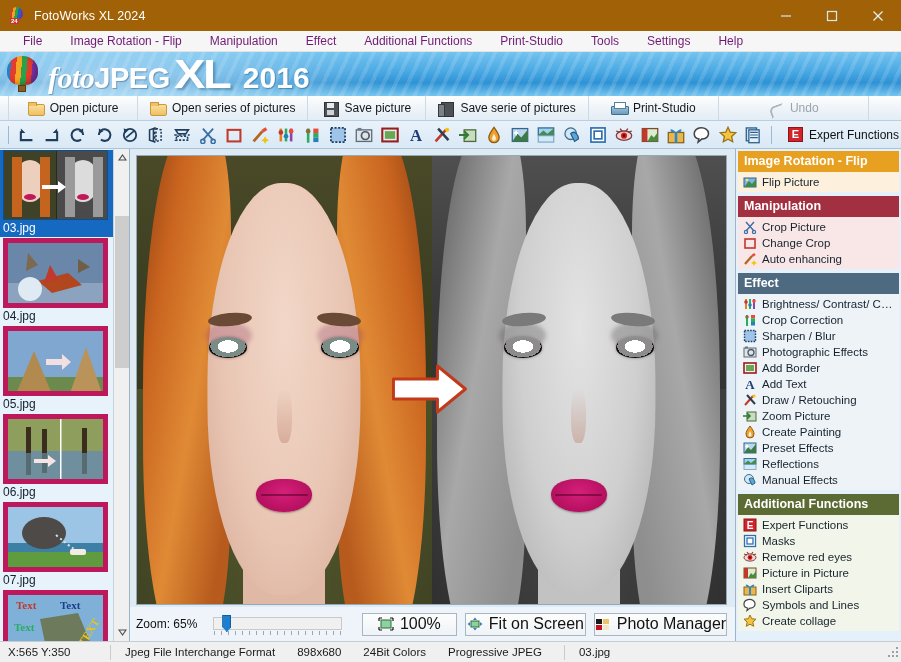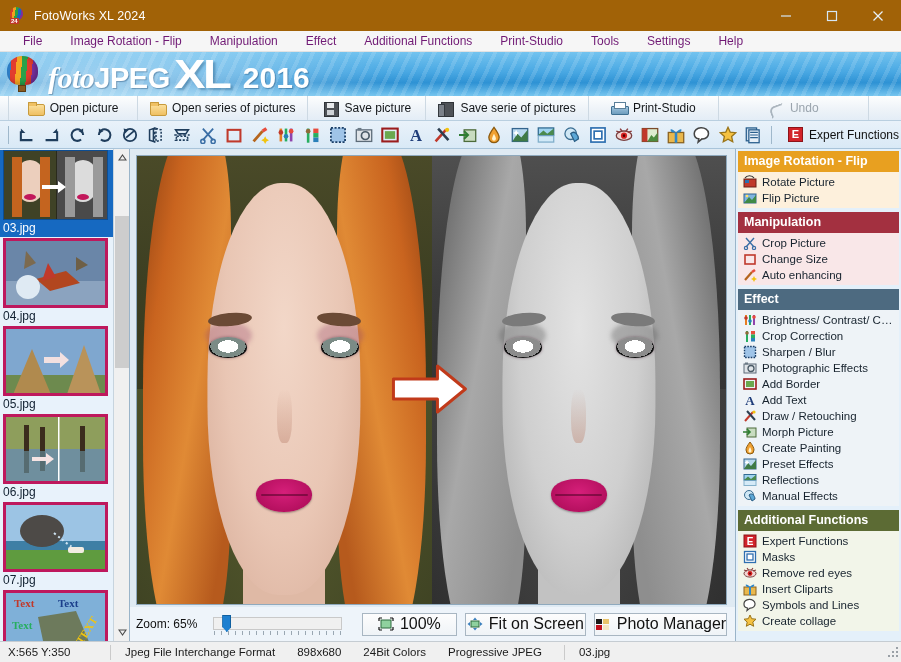--- a/index.html
+++ b/index.html
@@ -262,21 +262,21 @@
     overflow: hidden;
     padding: 0;
   }
   .thumb {
     padding: 0 0 0 0;
     position: relative;
   }
   .thumb .img {
     width: 105px; height: 70px;
     margin: 1px 0 0 3px;
-    border: 3px solid #be185d;
+    border: 5px solid #be185d;
     position: relative;
     overflow: hidden;
   }
   .thumb .name {
     font-size: 12px; color: #102030;
     padding: 1px 0 2px 3px;
     line-height: 14px;
   }
   .thumb.selected { background: #1669c1; }
   .thumb.selected .name { color: #ffffff; }
@@ -946,28 +946,20 @@
       </div>
     </div>
 
     <div class="sidepane">
       <div id="sidegroups">
           <div class="grp">
             <div class="grp-hd" style="background: rgb(232, 160, 32);">Image Rotation - Flip</div>
             <div class="grp-body" style="background: rgb(253, 240, 220);">
               <div class="row">
                 <span class="mini"><svg width="14" height="14" viewBox="0 0 14 14">
-                    <rect x="1" y="4" width="12" height="8" fill="#c0392b" stroke="#6b2019"></rect>
-                    <rect x="2" y="5" width="4" height="3" fill="#2a6fb0"></rect>
-                    <path d="M2 3 a5 4 0 0 1 9 0" fill="none" stroke="#333" stroke-width="1.2"></path>
-                  </svg></span>
-                <span class="lbl">Rotate Picture</span>
-              </div>
-              <div class="row">
-                <span class="mini"><svg width="14" height="14" viewBox="0 0 14 14">
                     <rect x="1" y="3" width="12" height="9" fill="#7fb4e0" stroke="#33628f"></rect>
                     <path d="M1 12 L6 6 L9 9 L13 4 L13 12 Z" fill="#3f8a46"></path>
                     <circle cx="4" cy="5" r="1.3" fill="#ffe066"></circle>
                   </svg></span>
                 <span class="lbl">Flip Picture</span>
               </div>
             </div>
           </div>
           <div class="grp">
             <div class="grp-hd" style="background: rgb(163, 48, 64);">Manipulation</div>
@@ -977,21 +969,21 @@
                     <path d="M3 2 L11 11 M11 2 L3 11" stroke="#3a6ea5" stroke-width="1.4" fill="none"></path>
                     <circle cx="3" cy="12" r="1.6" fill="none" stroke="#3a6ea5" stroke-width="1.2"></circle>
                     <circle cx="11" cy="12" r="1.6" fill="none" stroke="#3a6ea5" stroke-width="1.2"></circle>
                   </svg></span>
                 <span class="lbl">Crop Picture</span>
               </div>
               <div class="row">
                 <span class="mini"><svg width="14" height="14" viewBox="0 0 14 14">
                     <rect x="2" y="3" width="10" height="9" fill="none" stroke="#c0392b" stroke-width="1.6"></rect>
                   </svg></span>
-                <span class="lbl">Change Size</span>
+                <span class="lbl">Change Crop</span>
               </div>
               <div class="row">
                 <span class="mini"><svg width="14" height="14" viewBox="0 0 14 14">
                     <path d="M2 12 L9 4" stroke="#b5651d" stroke-width="2.2"></path>
                     <path d="M9 4 L12 2" stroke="#e74c3c" stroke-width="2.6"></path>
                     <path d="M11 8 l1 2 l2 1 l-2 1 l-1 2 l-1 -2 l-2 -1 l2 -1 z" fill="#f1c40f"></path>
                   </svg></span>
                 <span class="lbl">Auto enhancing</span>
               </div>
             </div>
@@ -1053,21 +1045,21 @@
                     <path d="M4 2 L12 11" stroke="#2c3e50" stroke-width="2"></path>
                     <circle cx="11" cy="3" r="1.6" fill="#f1c40f"></circle>
                   </svg></span>
                 <span class="lbl">Draw / Retouching</span>
               </div>
               <div class="row">
                 <span class="mini"><svg width="14" height="14" viewBox="0 0 14 14">
                     <rect x="4" y="3" width="9" height="9" fill="#c8dcc0" stroke="#4c6b3a"></rect>
                     <path d="M0 7 L6 7 M4 4 L7 7 L4 10" stroke="#2e7d32" stroke-width="1.6" fill="none"></path>
                   </svg></span>
-                <span class="lbl">Morph Picture</span>
+                <span class="lbl">Zoom Picture</span>
               </div>
               <div class="row">
                 <span class="mini"><svg width="14" height="14" viewBox="0 0 14 14">
                     <path d="M7 1 C4 5 3 7 3 9 a4 4 0 0 0 8 0 c0-2-1-4-4-8z" fill="#f0a030" stroke="#8a5a10"></path>
                     <path d="M7 6 C6 8 5.5 9 5.5 10 a1.5 1.5 0 0 0 3 0 c0-1-0.5-2-1.5-4z" fill="#fff3cf"></path>
                   </svg></span>
                 <span class="lbl">Create Painting</span>
               </div>
               <div class="row">
                 <span class="mini"><svg width="14" height="14" viewBox="0 0 14 14">
@@ -1112,20 +1104,28 @@
                 <span class="lbl">Masks</span>
               </div>
               <div class="row">
                 <span class="mini"><svg width="14" height="14" viewBox="0 0 14 14">
                     <ellipse cx="7" cy="7.5" rx="6" ry="3.6" fill="#f1d7d4" stroke="#7a4040"></ellipse>
                     <circle cx="7" cy="7.5" r="2.4" fill="#d81f1f"></circle>
                     <circle cx="7" cy="7.5" r="1" fill="#5a0000"></circle>
                     <path d="M1 4 l3 1 M4 2 l1.5 2 M10 2 l-1.5 2 M13 4 l-3 1" stroke="#8a3b3b" stroke-width="1.1"></path>
                   </svg></span>
                 <span class="lbl">Remove red eyes</span>
+              </div>
+              <div class="row">
+                <span class="mini"><svg width="14" height="14" viewBox="0 0 14 14">
+                    <rect x="1" y="2" width="12" height="10" fill="#ddeccf" stroke="#7b4b2a"></rect>
+                    <rect x="1" y="2" width="4" height="10" fill="#c0392b"></rect>
+                    <path d="M5 12 L8 7 L10 9 L13 5 L13 12 Z" fill="#4c8b3f"></path>
+                  </svg></span>
+                <span class="lbl">Picture in Picture</span>
               </div>
               <div class="row">
                 <span class="mini"><svg width="14" height="14" viewBox="0 0 14 14">
                     <rect x="1" y="5" width="12" height="8" fill="#e9b84d" stroke="#8a6220"></rect>
                     <rect x="6" y="5" width="2" height="8" fill="#2e87c9"></rect>
                     <path d="M7 5 C4 2 2 2 3 4 C4 5.5 7 5 7 5 C10 2 12 2 11 4 C10 5.5 7 5 7 5z" fill="#2e87c9"></path>
                   </svg></span>
                 <span class="lbl">Insert Cliparts</span>
               </div>
               <div class="row">

